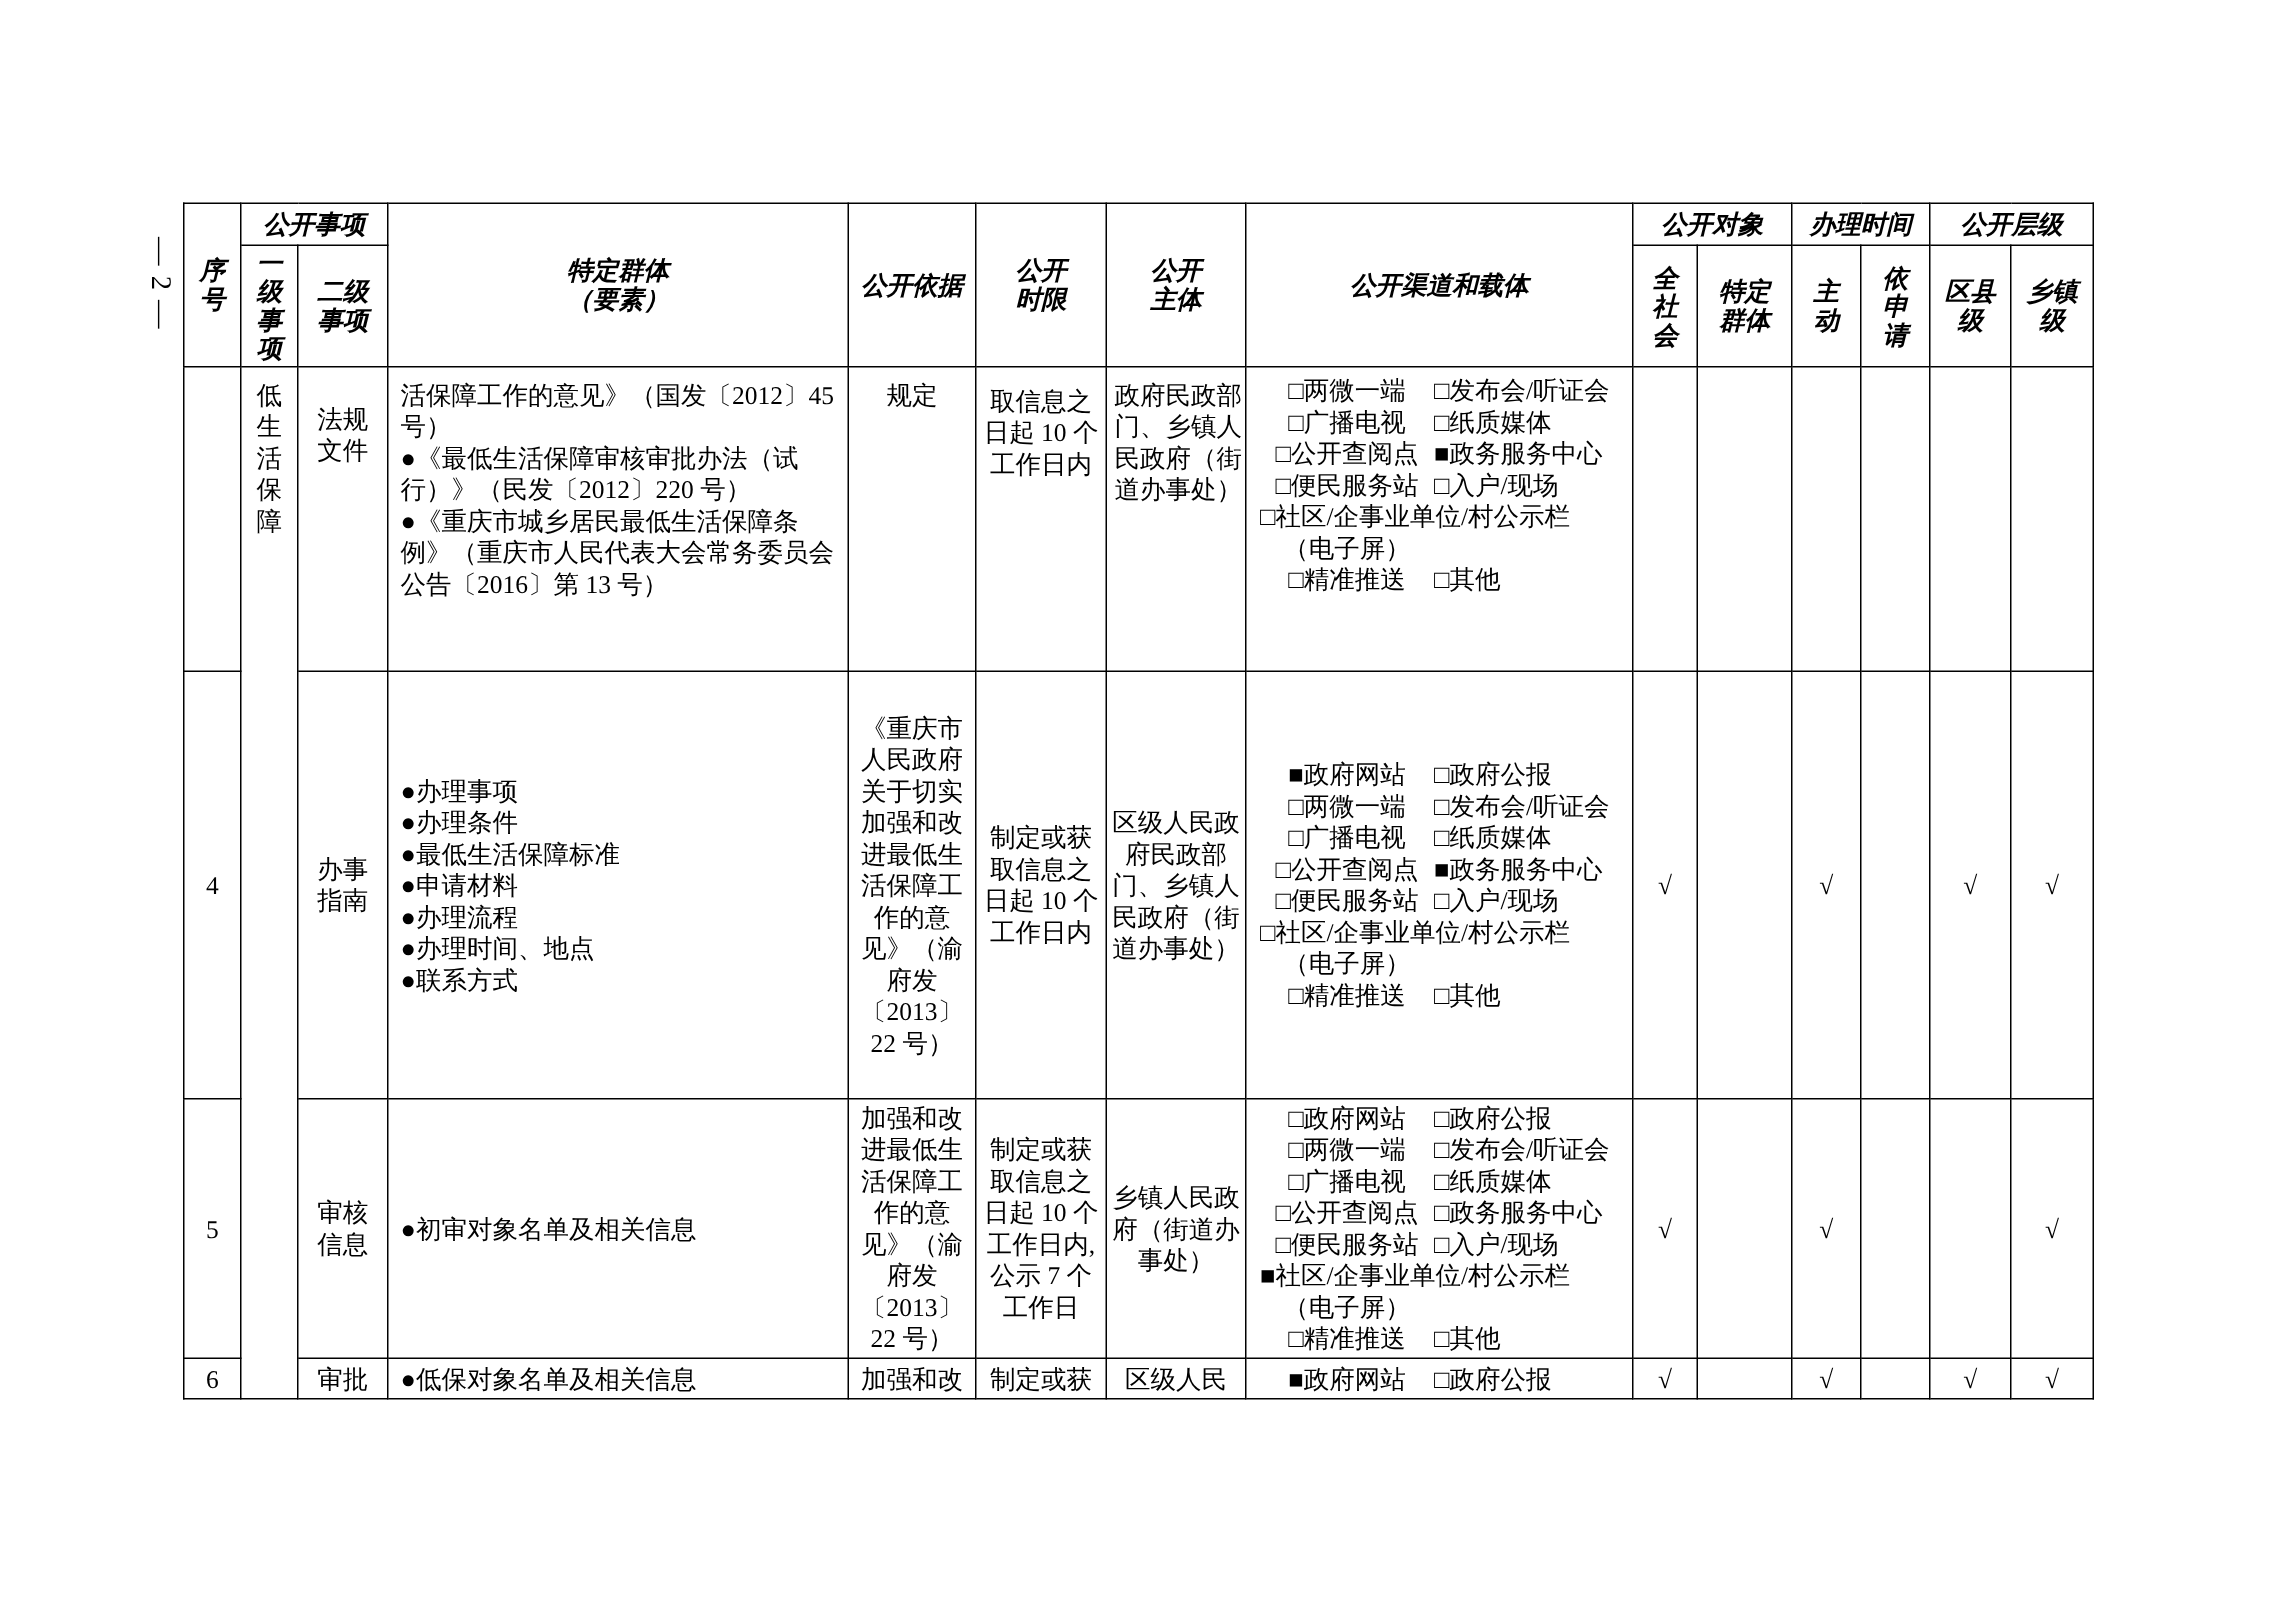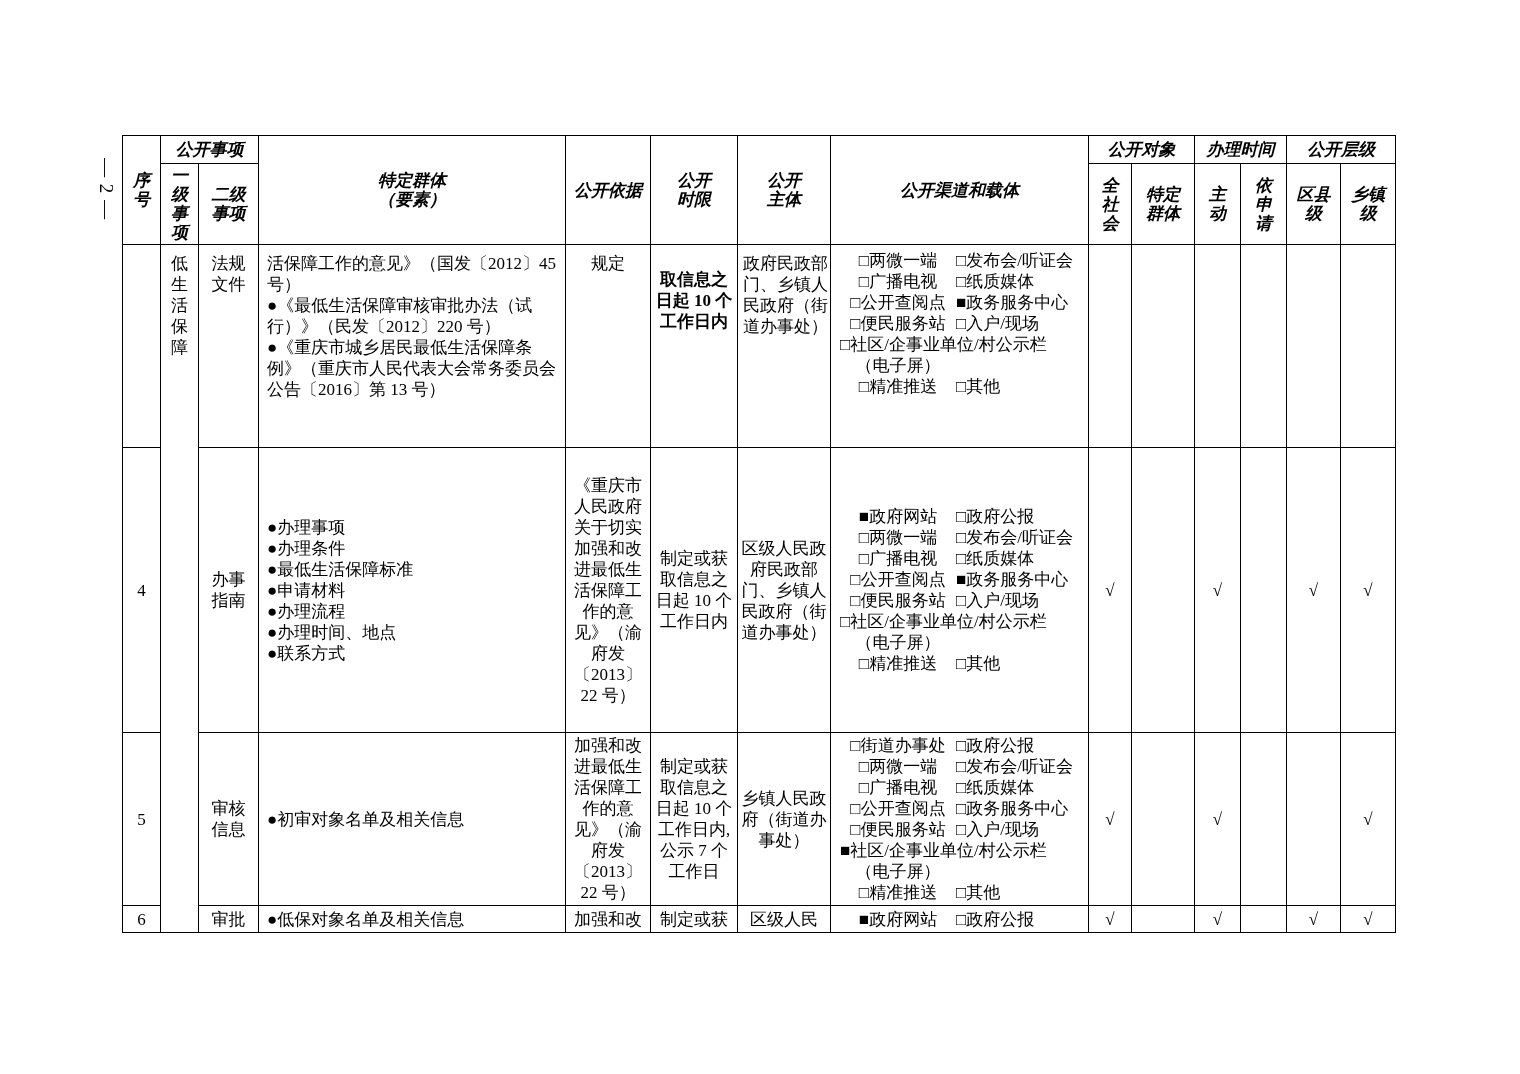--- a/index.html
+++ b/index.html
@@ -25,21 +25,21 @@
   }
   tr.hA { height:28px; }
   tr.hB { height:77px; }
   tr.r1 { height:203px; }
   tr.r4 { height:285px; }
   tr.r5 { height:172px; }
   tr.r6 { height:27px; }
   tr.top > td { vertical-align:top; }
   tr.r6 > td { vertical-align:top; padding-top:3px; padding-bottom:0; }
   .vn { width:19px; margin:0 auto; word-break:break-all; }
-  .v2 { width:37px; margin:0 auto; word-break:break-all; }
+  .v2 { width:37px; margin:16px auto; word-break:break-all; }
   .pl { white-space:pre-line; }
   td.ct { text-align:left; padding:8px; }
   td.ch { text-align:left; padding:5px 4px 5px 9px; }
   .ch-line { display:flex; text-align:center; }
   .ch-l { flex:0 0 auto; min-width:116px; }
   .ch-r { flex:0 0 auto; }
   .ct-line { text-align:left; }
   td.mk { font-size:17px; }
 </style>
 </head>
@@ -117,21 +117,21 @@
         </td>
       <td style="padding-top:8px;">
           <div class="v2">法规文件</div>
         </td>
       <td class="ct">
           <div class="ct-line">活保障工作的意见》（国发〔2012〕45 号）</div>
           <div class="ct-line">●《最低生活保障审核审批办法（试行）》（民发〔2012〕220 号）</div>
           <div class="ct-line">●《重庆市城乡居民最低生活保障条例》（重庆市人民代表大会常务委员会公告〔2016〕第 13 号）</div>
         </td>
       <td style="padding-top:8px;">规定</td>
-      <td style="padding-top:24px;font-weight:bold;">取信息之日起 10 个工作日内</td>
+      <td style="padding-top:12px;">取信息之日起 10 个工作日内</td>
       <td style="padding-top:8px;text-align:right;">政府民政部门、乡镇人民政府（街道办事处）</td>
       <td class="ch">
           <div class="ch-line">
             <span class="ch-l">□两微一端</span>
             <span class="ch-r">□发布会/听证会</span>
           </div>
           <div class="ch-line">
             <span class="ch-l">□广播电视</span>
             <span class="ch-r">□纸质媒体</span>
           </div>
@@ -223,21 +223,21 @@
           <div class="v2">审核信息</div>
         </td>
       <td class="ct">
           <div class="ct-line">●初审对象名单及相关信息</div>
         </td>
       <td>加强和改进最低生活保障工作的意见》（渝府发〔2013〕22 号）</td>
       <td>制定或获取信息之日起 10 个工作日内,公示 7 个工作日</td>
       <td>乡镇人民政府（街道办事处）</td>
       <td class="ch" style="padding-top:2px; padding-bottom:2px;">
           <div class="ch-line">
-            <span class="ch-l">□街道办事处</span>
+            <span class="ch-l">□政府网站</span>
             <span class="ch-r">□政府公报</span>
           </div>
           <div class="ch-line">
             <span class="ch-l">□两微一端</span>
             <span class="ch-r">□发布会/听证会</span>
           </div>
           <div class="ch-line">
             <span class="ch-l">□广播电视</span>
             <span class="ch-r">□纸质媒体</span>
           </div>

